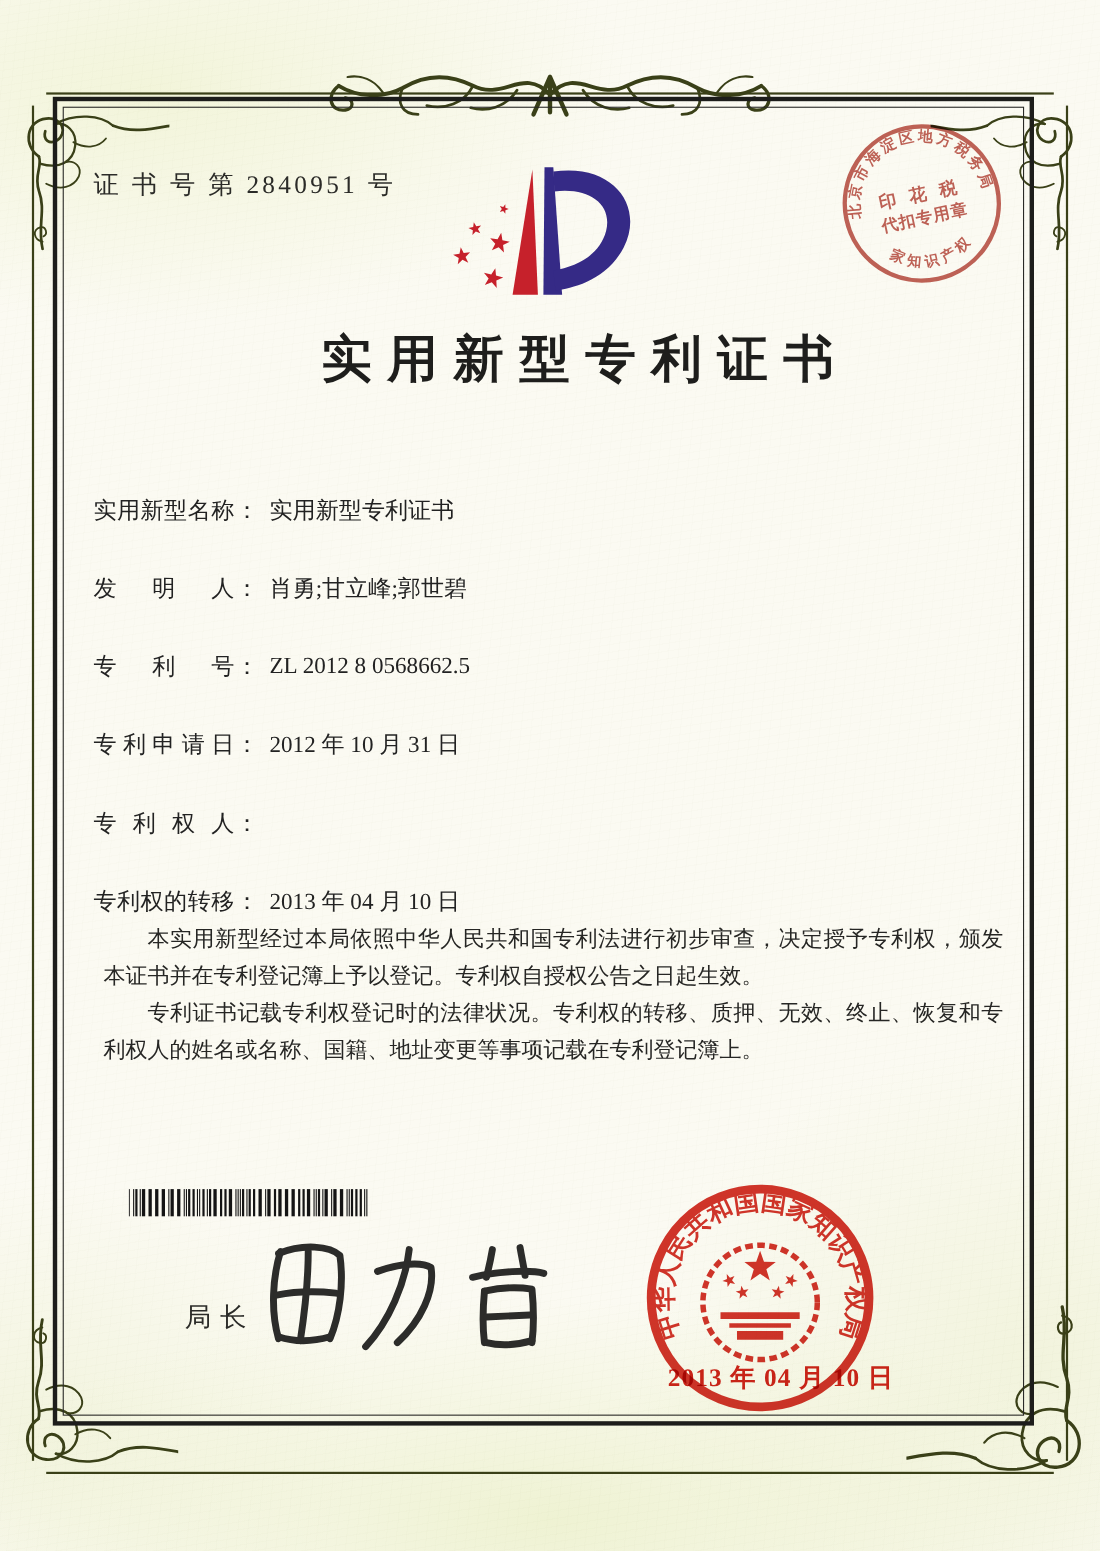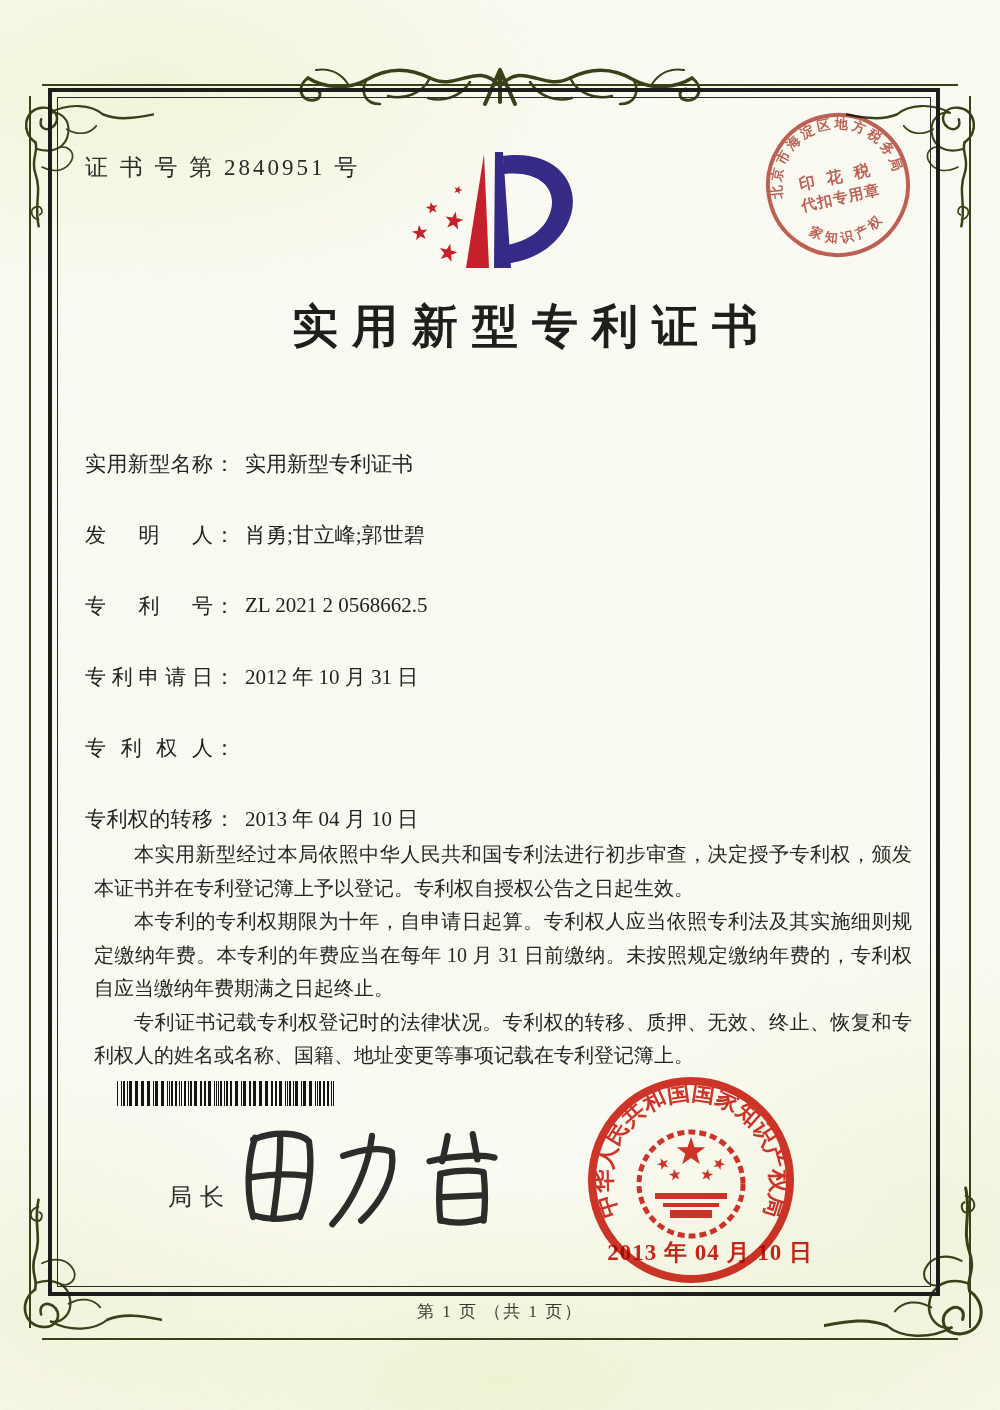--- a/index.html
+++ b/index.html
@@ -162,41 +162,40 @@
       <span class="fvalue">实用新型专利证书</span>
     </div>
     <div class="frow">
       <span class="flabel">发明人</span>
         <span class="fcolon">：</span>
       <span class="fvalue">肖勇;甘立峰;郭世碧</span>
     </div>
     <div class="frow">
       <span class="flabel">专利号</span>
         <span class="fcolon">：</span>
-      <span class="fvalue">ZL 2021 2 0568662.5</span>
+      <span class="fvalue">ZL 2012 8 0568662.5</span>
     </div>
     <div class="frow">
       <span class="flabel">专利申请日</span>
         <span class="fcolon">：</span>
       <span class="fvalue">2012 年 10 月 31 日</span>
     </div>
     <div class="frow">
       <span class="flabel">专利权人</span>
         <span class="fcolon">：</span>
     </div>
     <div class="frow">
       <span class="flabel">专利权的转移</span>
         <span class="fcolon">：</span>
       <span class="fvalue">2013 年 04 月 10 日</span>
     </div>
   </div>
 
   <div class="paras">
     <p>本实用新型经过本局依照中华人民共和国专利法进行初步审查，决定授予专利权，颁发本证书并在专利登记簿上予以登记。专利权自授权公告之日起生效。</p>
-    <p>本专利的专利权期限为十年，自申请日起算。专利权人应当依照专利法及其实施细则规定缴纳年费。本专利的年费应当在每年 10 月 31 日前缴纳。未按照规定缴纳年费的，专利权自应当缴纳年费期满之日起终止。</p>
     <p>专利证书记载专利权登记时的法律状况。专利权的转移、质押、无效、终止、恢复和专利权人的姓名或名称、国籍、地址变更等事项记载在专利登记簿上。</p>
   </div>
 
   <div class="barcode"><span style="display: inline-block; height: 100%; width: 1px; background: rgb(20, 20, 20); margin-right: 3px;"></span><span style="display: inline-block; height: 100%; width: 1px; background: rgb(20, 20, 20); margin-right: 1px;"></span><span style="display: inline-block; height: 100%; width: 2px; background: rgb(20, 20, 20); margin-right: 2px;"></span><span style="display: inline-block; height: 100%; width: 1px; background: rgb(20, 20, 20); margin-right: 1px;"></span><span style="display: inline-block; height: 100%; width: 3px; background: rgb(20, 20, 20); margin-right: 3px;"></span><span style="display: inline-block; height: 100%; width: 3px; background: rgb(20, 20, 20); margin-right: 3px;"></span><span style="display: inline-block; height: 100%; width: 3px; background: rgb(20, 20, 20); margin-right: 3px;"></span><span style="display: inline-block; height: 100%; width: 3px; background: rgb(20, 20, 20); margin-right: 3px;"></span><span style="display: inline-block; height: 100%; width: 1px; background: rgb(20, 20, 20); margin-right: 1px;"></span><span style="display: inline-block; height: 100%; width: 3px; background: rgb(20, 20, 20); margin-right: 3px;"></span><span style="display: inline-block; height: 100%; width: 3px; background: rgb(20, 20, 20); margin-right: 3px;"></span><span style="display: inline-block; height: 100%; width: 1px; background: rgb(20, 20, 20); margin-right: 1px;"></span><span style="display: inline-block; height: 100%; width: 1px; background: rgb(20, 20, 20); margin-right: 1px;"></span><span style="display: inline-block; height: 100%; width: 2px; background: rgb(20, 20, 20); margin-right: 2px;"></span><span style="display: inline-block; height: 100%; width: 2px; background: rgb(20, 20, 20); margin-right: 2px;"></span><span style="display: inline-block; height: 100%; width: 1px; background: rgb(20, 20, 20); margin-right: 1px;"></span><span style="display: inline-block; height: 100%; width: 1px; background: rgb(20, 20, 20); margin-right: 2px;"></span><span style="display: inline-block; height: 100%; width: 2px; background: rgb(20, 20, 20); margin-right: 2px;"></span><span style="display: inline-block; height: 100%; width: 1px; background: rgb(20, 20, 20); margin-right: 1px;"></span><span style="display: inline-block; height: 100%; width: 2px; background: rgb(20, 20, 20); margin-right: 2px;"></span><span style="display: inline-block; height: 100%; width: 3px; background: rgb(20, 20, 20); margin-right: 3px;"></span><span style="display: inline-block; height: 100%; width: 2px; background: rgb(20, 20, 20); margin-right: 2px;"></span><span style="display: inline-block; height: 100%; width: 2px; background: rgb(20, 20, 20); margin-right: 2px;"></span><span style="display: inline-block; height: 100%; width: 3px; background: rgb(20, 20, 20); margin-right: 3px;"></span><span style="display: inline-block; height: 100%; width: 1px; background: rgb(20, 20, 20); margin-right: 1px;"></span><span style="display: inline-block; height: 100%; width: 1px; background: rgb(20, 20, 20); margin-right: 1px;"></span><span style="display: inline-block; height: 100%; width: 1px; background: rgb(20, 20, 20); margin-right: 1px;"></span><span style="display: inline-block; height: 100%; width: 2px; background: rgb(20, 20, 20); margin-right: 2px;"></span><span style="display: inline-block; height: 100%; width: 1px; background: rgb(20, 20, 20); margin-right: 1px;"></span><span style="display: inline-block; height: 100%; width: 2px; background: rgb(20, 20, 20); margin-right: 2px;"></span><span style="display: inline-block; height: 100%; width: 2px; background: rgb(20, 20, 20); margin-right: 3px;"></span><span style="display: inline-block; height: 100%; width: 3px; background: rgb(20, 20, 20); margin-right: 3px;"></span><span style="display: inline-block; height: 100%; width: 1px; background: rgb(20, 20, 20); margin-right: 1px;"></span><span style="display: inline-block; height: 100%; width: 3px; background: rgb(20, 20, 20); margin-right: 3px;"></span><span style="display: inline-block; height: 100%; width: 2px; background: rgb(20, 20, 20); margin-right: 2px;"></span><span style="display: inline-block; height: 100%; width: 3px; background: rgb(20, 20, 20); margin-right: 3px;"></span><span style="display: inline-block; height: 100%; width: 3px; background: rgb(20, 20, 20); margin-right: 3px;"></span><span style="display: inline-block; height: 100%; width: 3px; background: rgb(20, 20, 20); margin-right: 3px;"></span><span style="display: inline-block; height: 100%; width: 2px; background: rgb(20, 20, 20); margin-right: 2px;"></span><span style="display: inline-block; height: 100%; width: 2px; background: rgb(20, 20, 20); margin-right: 2px;"></span><span style="display: inline-block; height: 100%; width: 3px; background: rgb(20, 20, 20); margin-right: 3px;"></span><span style="display: inline-block; height: 100%; width: 1px; background: rgb(20, 20, 20); margin-right: 1px;"></span><span style="display: inline-block; height: 100%; width: 1px; background: rgb(20, 20, 20); margin-right: 1px;"></span><span style="display: inline-block; height: 100%; width: 2px; background: rgb(20, 20, 20); margin-right: 2px;"></span><span style="display: inline-block; height: 100%; width: 1px; background: rgb(20, 20, 20); margin-right: 1px;"></span><span style="display: inline-block; height: 100%; width: 3px; background: rgb(20, 20, 20); margin-right: 3px;"></span><span style="display: inline-block; height: 100%; width: 1px; background: rgb(20, 20, 20); margin-right: 1px;"></span><span style="display: inline-block; height: 100%; width: 3px; background: rgb(20, 20, 20); margin-right: 3px;"></span><span style="display: inline-block; height: 100%; width: 3px; background: rgb(20, 20, 20); margin-right: 3px;"></span><span style="display: inline-block; height: 100%; width: 1px; background: rgb(20, 20, 20); margin-right: 1px;"></span><span style="display: inline-block; height: 100%; width: 1px; background: rgb(20, 20, 20); margin-right: 1px;"></span><span style="display: inline-block; height: 100%; width: 2px; background: rgb(20, 20, 20); margin-right: 2px;"></span><span style="display: inline-block; height: 100%; width: 2px; background: rgb(20, 20, 20); margin-right: 2px;"></span><span style="display: inline-block; height: 100%; width: 2px; background: rgb(20, 20, 20); margin-right: 2px;"></span><span style="display: inline-block; height: 100%; width: 1px; background: rgb(20, 20, 20); margin-right: 1px;"></span><span style="display: inline-block; height: 100%; width: 1px; background: rgb(20, 20, 20); margin-right: 1px;"></span></div>
 
   <div class="sig-label">局长</div>
   <div class="signature">
     <span class="vh">田力普</span>
     <svg viewBox="0 0 300 124" width="270" height="118">
       <g stroke="#1b1b1a" stroke-width="7" fill="none" stroke-linecap="round" stroke-linejoin="round" opacity=".92">
@@ -235,14 +234,13 @@
       <use href="#star5" transform="translate(124,103) scale(0.62) rotate(10)"></use>
       <g stroke="var(--seal-red)">
         <path d="M72,124 L144,124" stroke-width="6"></path>
         <path d="M80,133 L136,133" stroke-width="4"></path>
         <path d="M87,142 L129,142" stroke-width="8"></path>
       </g>
     </g>
   </svg>
   <div class="seal-date">2013 年 04 月 10 日</div>
 
-  <div class="footer">第 1 页 （共 1 页）</div>
 </div>
 
 </body></html>

